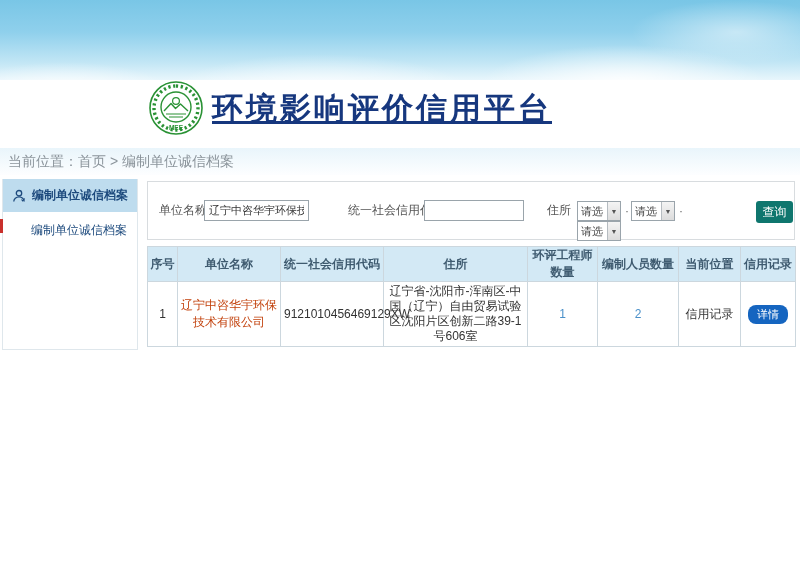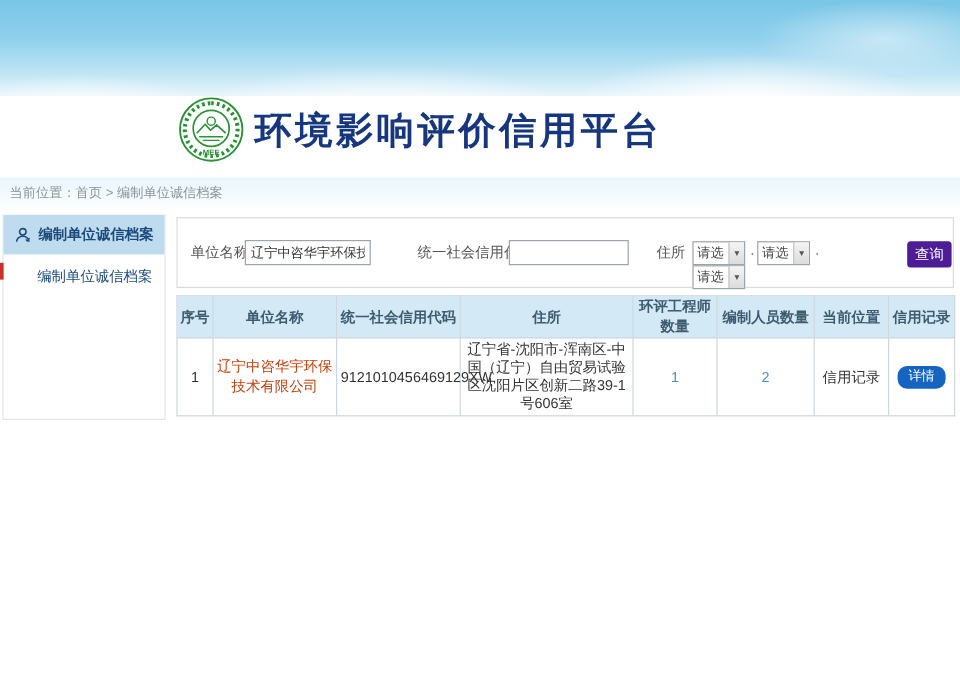--- a/index.html
+++ b/index.html
@@ -16,27 +16,28 @@
       radial-gradient(ellipse 180px 50px at 8% 115%, rgba(255,255,255,.85), rgba(255,255,255,0) 60%),
       radial-gradient(ellipse 150px 45px at 92% 40%, rgba(255,255,255,.5), rgba(255,255,255,0) 70%),
       linear-gradient(to bottom, #79c6e6 0%, #8fd0ec 40%, #c2e6f5 78%, #e8f6fc 100%);
   }
   .logo { position:absolute; left:148px; top:80px; width:56px; height:56px; }
   .site-title {
     position:absolute; left:212px; top:88px;
     font-size:31px; font-weight:bold; color:#16377e; letter-spacing:3px;
     text-shadow:1px 1px 0 rgba(255,255,255,.85), -1px -1px 0 rgba(255,255,255,.55);
     white-space:nowrap;
+    text-decoration:underline;
   }
 
   
   .crumb-bar {
     position:absolute; left:0; top:148px; width:800px; height:27px;
     background:linear-gradient(to bottom,#e9f5fb,#fdfeff);
-    font-size:11px; color:#8b949b; line-height:27px; padding-left:8px;
+    font-size:14px; color:#8b949b; line-height:27px; padding-left:8px;
   }
   .crumb-bar a { color:#8b949b; text-decoration:none; }
 
   
   .sidebar {
     position:absolute; left:2px; top:179px; width:136px; height:171px;
     background:#fff; border:1px solid #dfe7ec; border-top:none;
   }
   .side-head {
     height:33px; background:#bedcee; display:flex; align-items:center;
@@ -64,21 +65,21 @@
     display:flex; align-items:stretch; cursor:pointer;
   }
   .sel .sel-txt { flex:1; font-size:11px; color:#444; line-height:18px; padding-left:3px; overflow:hidden; }
   .sel .sel-arrow {
     width:13px; background:linear-gradient(#f4f4f4,#dcdcdc); border-left:1px solid #b6bcc1;
     font-size:7px; color:#555; display:flex; align-items:center; justify-content:center;
   }
   .dot-sep { position:absolute; font-size:12px; color:#666; line-height:21px; }
   .query-btn {
     position:absolute; left:608px; top:19px; width:37px; height:22px;
-    background:#4c1d95; color:#fff; font-size:12px; border:none; border-radius:3px;
+    background:#0f766e; color:#fff; font-size:12px; border:none; border-radius:3px;
     cursor:pointer; line-height:22px; text-align:center; padding:0;
   }
 
   
   .result-table {
     position:absolute; left:147px; top:246px; width:648px;
     border-collapse:collapse; table-layout:fixed;
   }
   .result-table th, .result-table td {
     border:1px solid #ccd7de; font-size:12px; text-align:center; vertical-align:middle;

